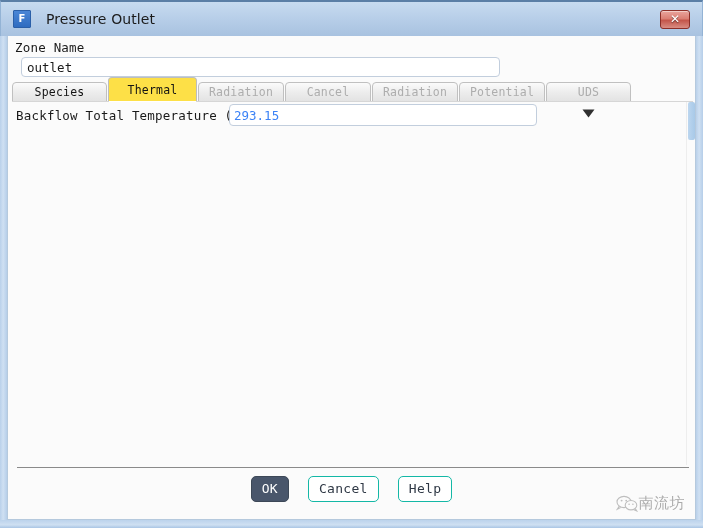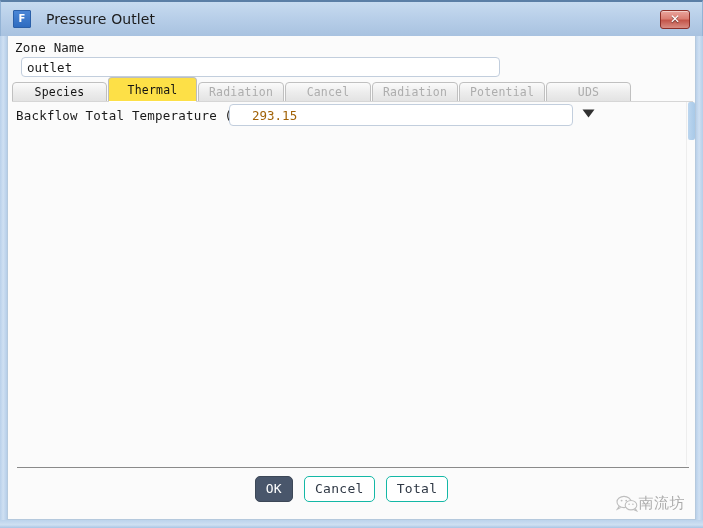--- a/index.html
+++ b/index.html
@@ -192,29 +192,29 @@
     left: 8px; top: 6px;
     font-family: "DejaVu Sans Mono", monospace;
     font-size: 12.5px;
     color: #1a1a1a;
     letter-spacing: 0.2px;
     white-space: nowrap;
   }
   #bft-input {
     position: absolute;
     left: 221px; top: 2px;
-    width: 344px; height: 22px;
+    width: 308px; height: 22px;
     box-sizing: border-box;
     background: #ffffff;
     border: 1px solid #c2cedd;
     border-radius: 4px;
     font-family: "DejaVu Sans Mono", monospace;
     font-size: 12.5px;
-    color: #a16207;
-    padding: 0 22px;
+    color: #3b82f6;
+    padding: 0 4px;
     outline: none;
   }
   #bft-dropdown {
     position: absolute;
     left: 574px; top: 7px;
     width: 13px; height: 9px;
     cursor: pointer;
   }
   #bft-dropdown svg { display: block; }
 
@@ -247,21 +247,21 @@
     height: 1px;
     background: #8a8a8a;
   }
   #button-row {
     position: absolute;
     left: 0; top: 440px;
     width: 687px;
     display: flex;
     justify-content: center;
     align-items: center;
-    gap: 11px;
+    gap: 19px;
   }
   .dlg-button {
     box-sizing: border-box;
     height: 26px;
     padding: 0 10px;
     min-width: 34px;
     border-radius: 5px;
     font-family: "DejaVu Sans Mono", monospace;
     font-size: 13px;
     letter-spacing: 0.3px;
@@ -344,21 +344,21 @@
     </div>
 
     <div id="panel-scrollbar">
       <div class="thumb"></div>
     </div>
 
     <div id="footer-separator"></div>
     <div id="button-row">
       <div class="dlg-button primary">OK</div>
       <div class="dlg-button normal">Cancel</div>
-      <div class="dlg-button normal">Total</div>
+      <div class="dlg-button normal">Help</div>
     </div>
 
     <div id="watermark">
       <svg id="wechat-icon" width="22" height="17" viewBox="0 0 22 17">
         <ellipse cx="8" cy="7" rx="7" ry="5.6" fill="none" stroke="#9a9a9a" stroke-width="1.1"></ellipse>
         <path d="M3.2 11.3 L1.3 14.2 L4.6 12.6" fill="none" stroke="#9a9a9a" stroke-width="1.1"></path>
         <circle cx="5.6" cy="5.6" r="0.95" fill="#9a9a9a"></circle>
         <circle cx="10.2" cy="5.6" r="0.95" fill="#9a9a9a"></circle>
         <ellipse cx="15" cy="10.2" rx="5.8" ry="4.7" fill="#fbfbfb" stroke="#9a9a9a" stroke-width="1.1"></ellipse>
         <path d="M19.3 13.6 L20.8 16 L17.9 14.8" fill="none" stroke="#9a9a9a" stroke-width="1.1"></path>

